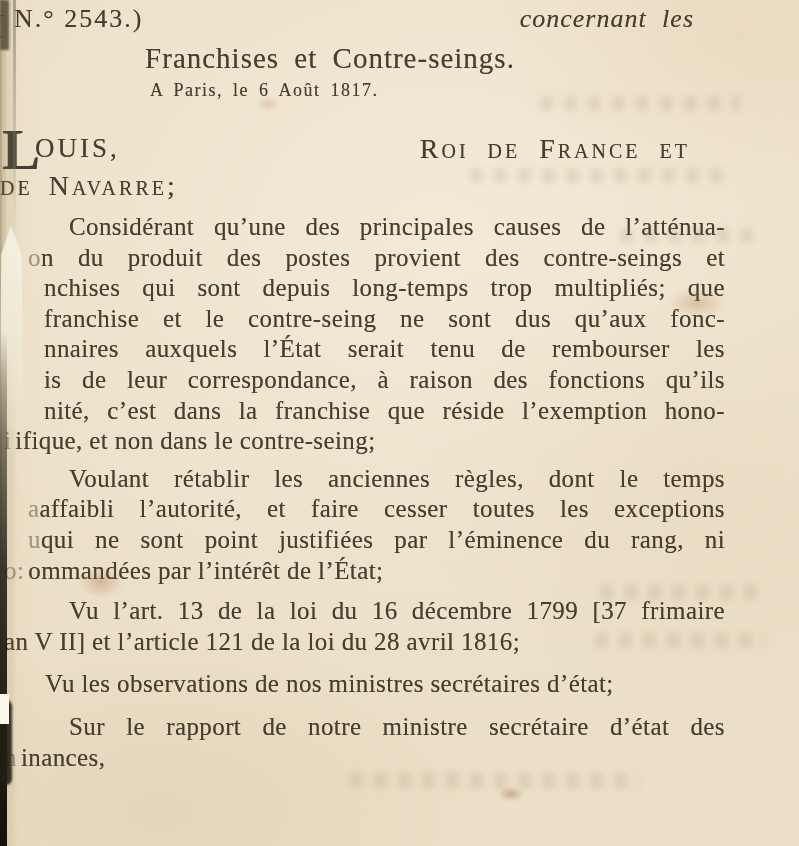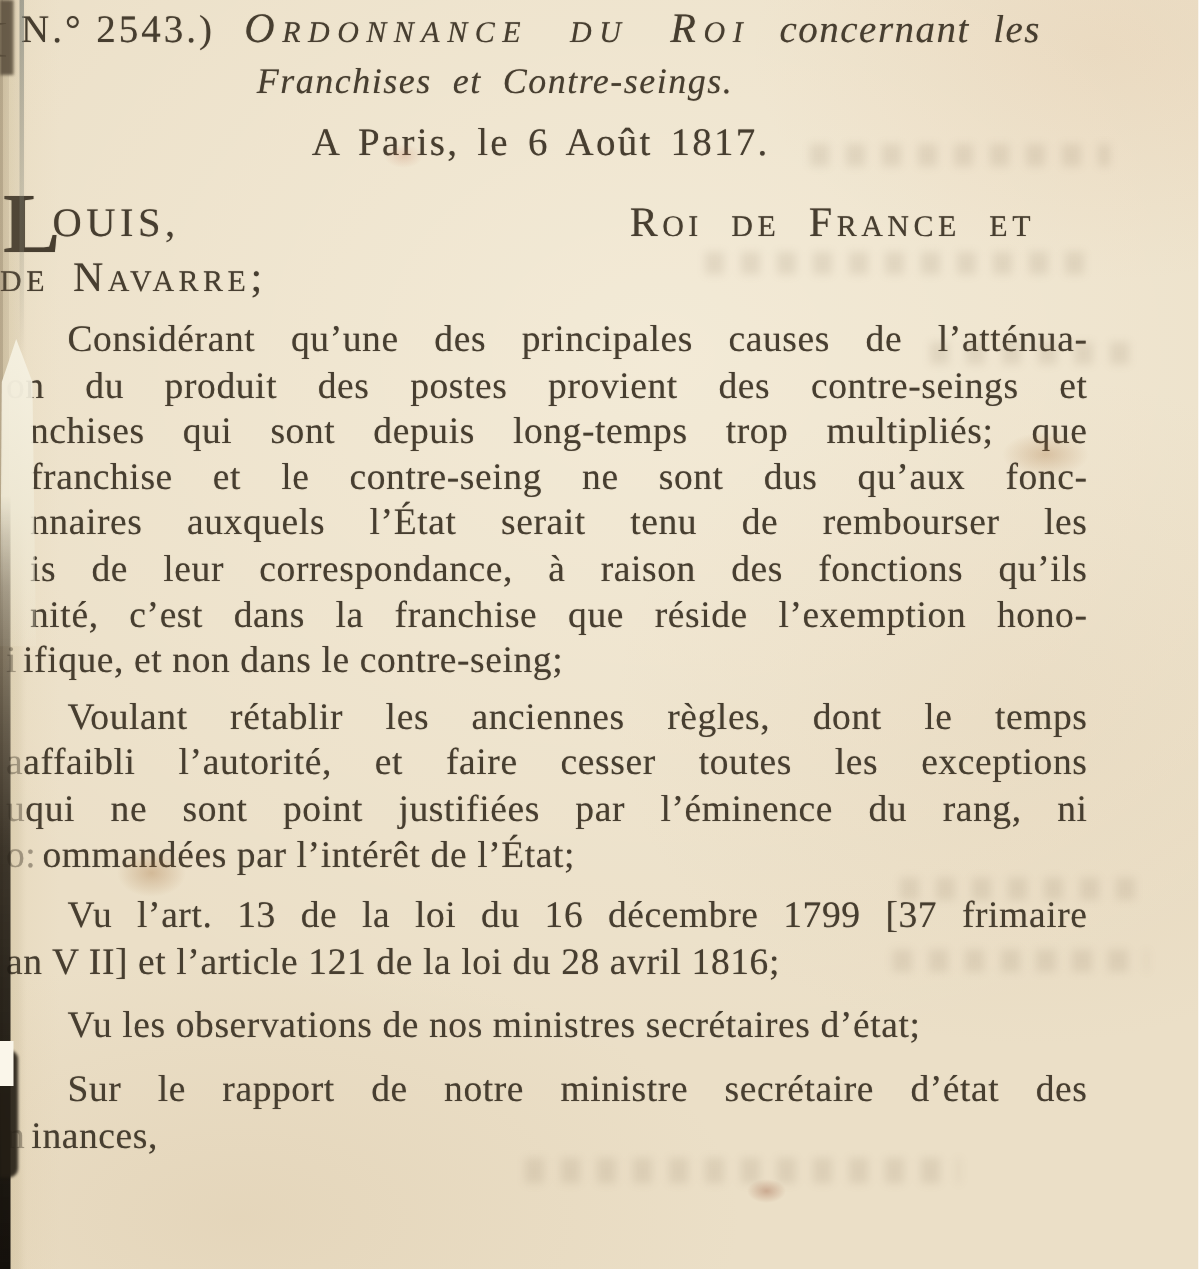--- a/index.html
+++ b/index.html
@@ -25,25 +25,25 @@
     font-size:26px; white-space:nowrap;
   }
   .h-num{ font-size:26px; letter-spacing:2px; }
   .h-sc{
     font-style:italic; font-variant:small-caps;
     font-size:28px; letter-spacing:5px; word-spacing:16px;
   }
   .h-it{ font-style:italic; font-size:26px; word-spacing:8px; letter-spacing:1px;}
   .h-line2{
     position:absolute; left:140px; top:42px; width:380px; text-align:center;
-    font-style:italic; font-size:24px; word-spacing:7px; letter-spacing:1px; white-space:nowrap;
+    font-size:29px; word-spacing:7px; letter-spacing:1px; white-space:nowrap;
   }
   .h-date{
-    position:absolute; left:133px; top:80px; width:380px; text-align:right;
-    font-size:26px; letter-spacing:1.5px; word-spacing:4px; white-space:nowrap;
+    position:absolute; left:150px; top:80px; width:380px; text-align:left;
+    font-size:18px; letter-spacing:1.5px; word-spacing:4px; white-space:nowrap;
   }
   .margin-mark{ position:absolute; left:-4px; top:10px; font-size:27px; opacity:.8;}
 
   
   .dropcap{
     position:absolute; left:2px; top:121px;
     font-size:57px; line-height:1; font-weight:600; letter-spacing:0;
   }
   .sal-line1{
     position:absolute; left:35px; top:133px; width:655px;
@@ -61,21 +61,21 @@
   
   .body-col{
     position:absolute; left:20px; top:212px; width:705px;
     font-size:25px; letter-spacing:.4px;
   }
   .para{ margin:0; }
   .para + .para{ margin-top:7px; }
   .para.gap-md{ margin-top:10px; }
   .para.gap-lg{ margin-top:12px; }
   .line{ height:30.6px; line-height:30.6px; white-space:nowrap; }
-  .line.just{ white-space:normal; text-align:justify; text-align-last:justify; word-spacing:2px; }
+  .line.just{ white-space:normal; text-align:justify; text-align-last:justify; word-spacing:2px;margin-left:24px; }
   .line.ind{ text-indent:25px; }
   .line.out{ margin-left:-16px; }
   .cut{ opacity:.45; filter:blur(.4px); display:inline-block; margin-left:-16px; margin-right:4px; text-indent:0;}
   .line.just .cut{ margin-right:0; }
 
   
   .closing{
     position:absolute; left:20px; top:806px; width:690px;
     font-size:25px; text-indent:36px; word-spacing:5px; letter-spacing:.6px; white-space:nowrap;
   }
@@ -139,21 +139,20 @@
 </style>
 </head>
 <body>
 
 <div class="page">
 
   <span class="margin-mark ink">[</span>
 
   <div class="h-line1 ink">
     <span class="h-num">N.° 2543.)</span>
-    <span class="h-sc">Ordonnance du Roi</span>
     <span class="h-it">concernant les</span>
   </div>
 
   <div class="h-line2 ink">Franchises et Contre-seings.</div>
 
   <div class="h-date ink">A Paris, le 6 Août 1817.</div>
 
   <span class="dropcap ink">L</span>
   <div class="sal-line1 ink">
     <span class="sal-caps">OUIS,</span>

